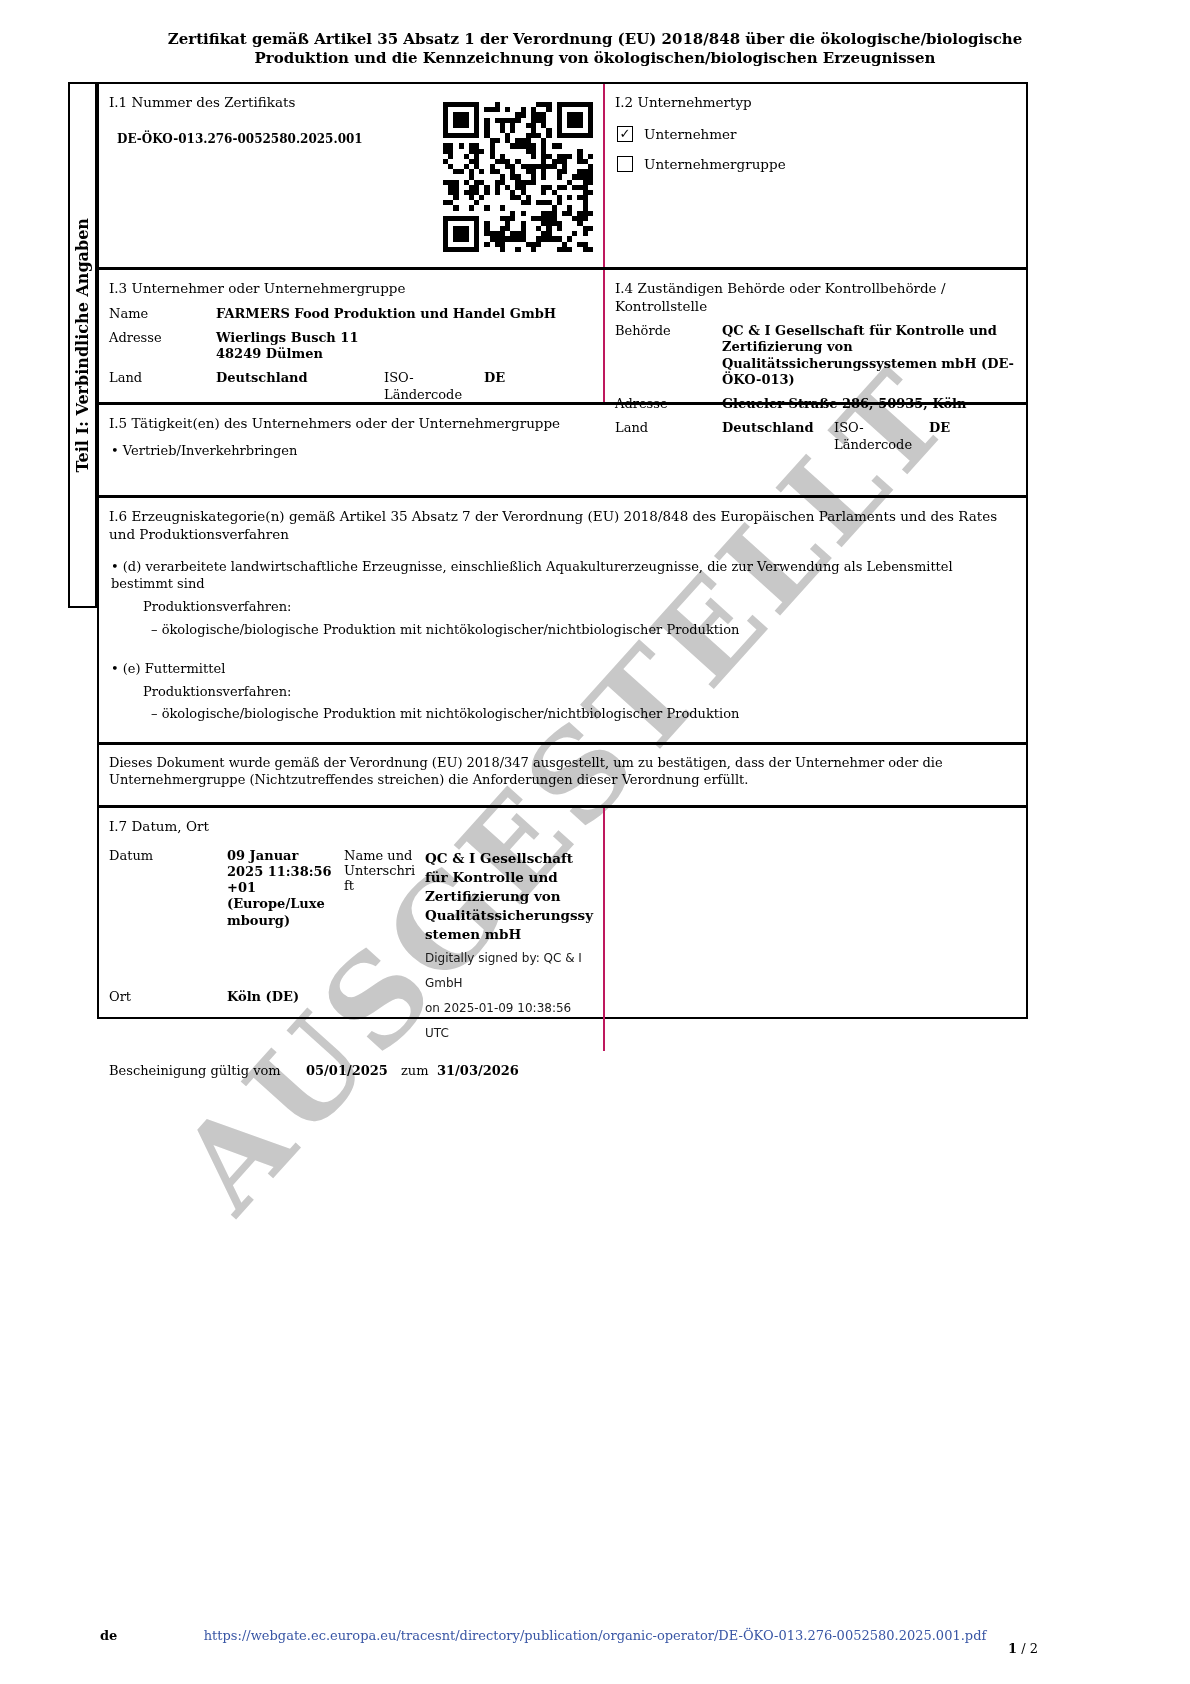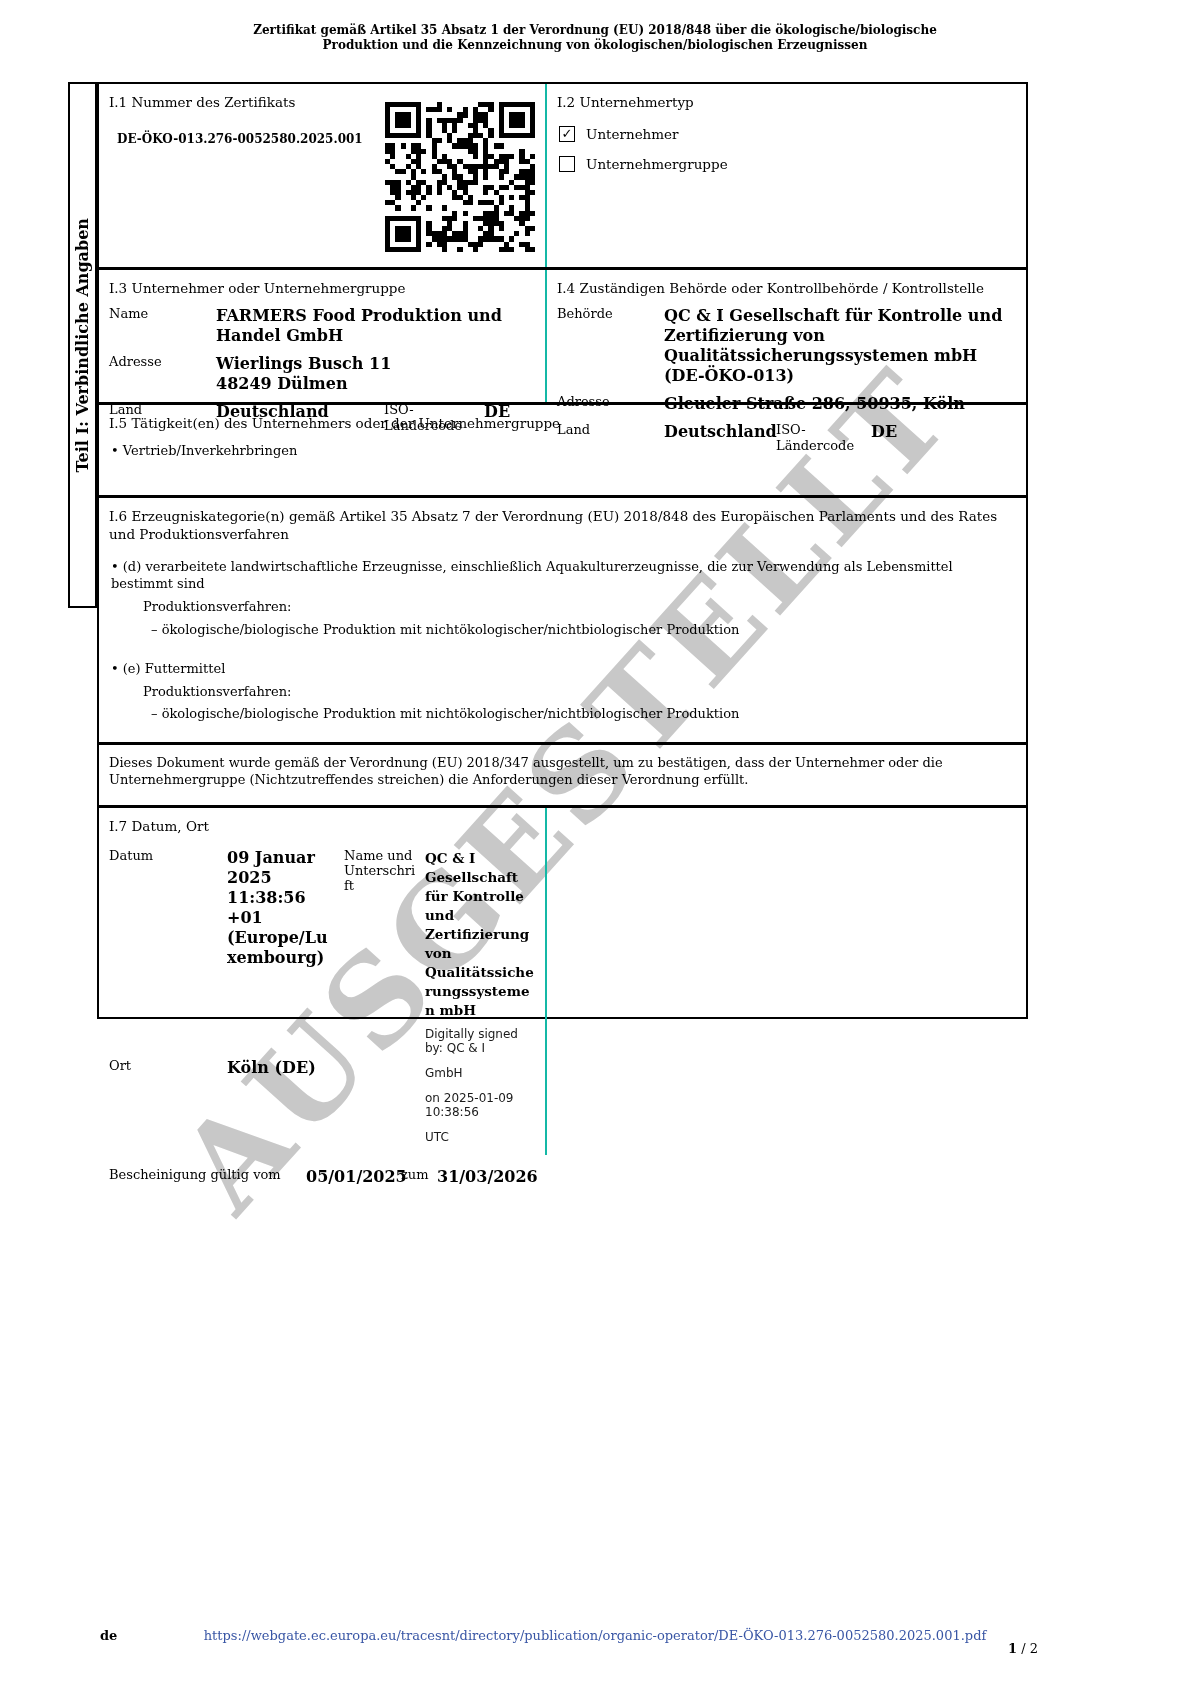--- a/index.html
+++ b/index.html
@@ -1,44 +1,44 @@
 <!DOCTYPE html>
 <html style="--link: #3956a5; --watermark: #c8c8c8;"><head>
 <meta charset="utf-8">
 <style>
   html,body{margin:0;padding:0;background:#fff;}
   .page{position:relative;width:1190px;height:1684px;background:#fff;overflow:hidden;
         font-family:"DejaVu Serif","Liberation Serif",serif;color:#000;}
 
   
-  .doc-title{position:absolute;top:23px;left:0;width:100%;text-align:center;
-             font-weight:bold;font-size:12px;line-height:1.28;}
+  .doc-title{position:absolute;top:30px;left:0;width:100%;text-align:center;
+             font-weight:bold;font-size:15px;line-height:1.28;}
 
   
   .watermark{position:absolute;left:565px;top:790px;transform:translate(-50%,-50%) rotate(-48deg);
              font-size:122px;font-weight:bold;letter-spacing:6px;color:var(--watermark,#c8c8c8);
              z-index:1;white-space:nowrap;pointer-events:none;}
 
   
   .side-box{position:absolute;left:68px;top:82px;width:29px;height:526px;border:2px solid #000;
             box-sizing:border-box;display:flex;align-items:center;justify-content:center;z-index:2;background:transparent;}
   .side-text{writing-mode:vertical-rl;transform:rotate(180deg);font-weight:bold;font-size:16px;white-space:nowrap;}
 
   
   .tbl{position:absolute;left:97px;top:82px;width:931px;border:2px solid #000;box-sizing:border-box;z-index:2;}
   .row{display:flex;box-sizing:border-box;}
   .row + .row{border-top:3px solid #000;}
   .cell{box-sizing:border-box;position:relative;}
-  .cell.left{width:448px;border-right:2px solid #14b8a6;}
+  .cell.left{width:506px;border-right:2px solid #be185d;}
   .cell.right{flex:1;border-radius:7px;}
   .r1{height:183px;} .r2{height:135px;} .r3{height:93px;} .r4{height:247px;} .r5{height:63px;} .r6{height:212px;flex-direction:column;}
 
   .sec-head{font-size:13.5px;padding:10px 10px 0 10px;line-height:1.3;}
   .lbl{font-size:13px;}
-  .val{font-size:16px;font-weight:bold;line-height:1.25;}
+  .val{font-size:13px;font-weight:bold;line-height:1.25;}
 
   
   .cert-no{font-size:12px;font-weight:bold;margin:20px 0 0 18px;}
   .qr{position:absolute;top:18px;right:10px;width:150px;height:150px;shape-rendering:crispEdges;}
 
   
   .chk-row{display:flex;align-items:center;margin:14px 0 0 12px;font-size:13.5px;}
   .chk{display:inline-flex;width:14px;height:14px;border:1.5px solid #000;box-sizing:content-box;
        align-items:center;justify-content:center;margin-right:11px;
        font-family:"DejaVu Sans","Liberation Sans",sans-serif;font-size:13px;font-weight:bold;line-height:1;}

